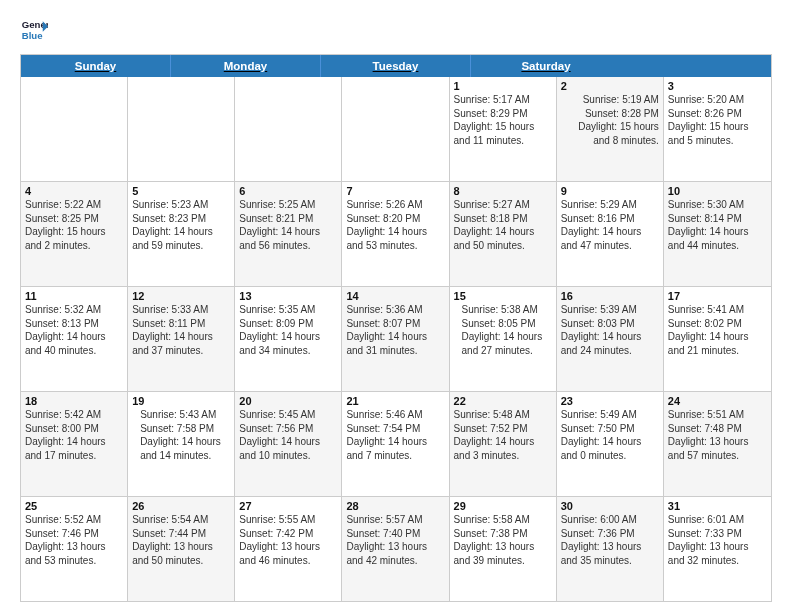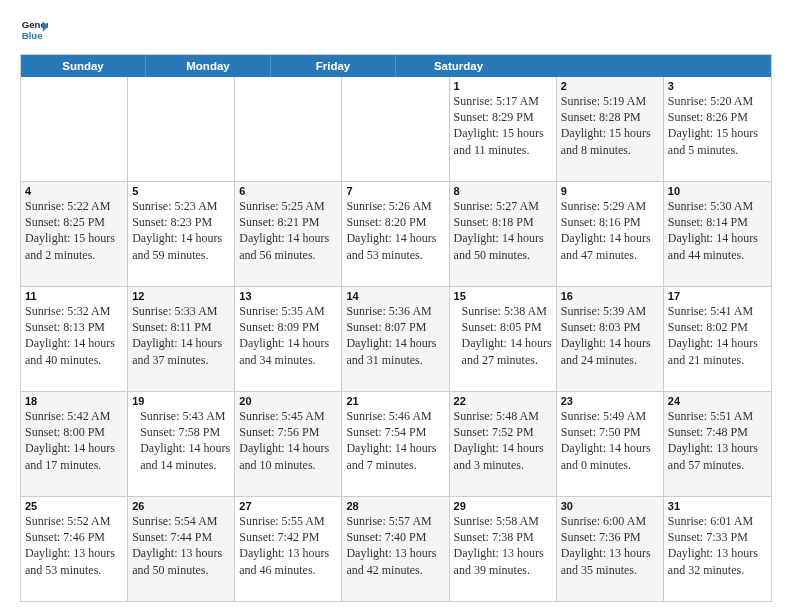--- a/index.html
+++ b/index.html
@@ -47,22 +47,23 @@
       font-weight: normal;
     }
     .calendar {
       flex: 1;
       display: flex;
       flex-direction: column;
       border: 1px solid #ccc;
     }
     .cal-header {
       display: grid;
-      grid-template-columns: repeat(6, 1fr);
+      grid-template-columns: repeat(5, 1fr);
       background: #2979b8;
+      text-decoration: underline;
     }
     .cal-header-cell {
       color: #fff;
       font-weight: bold;
       font-size: 11.5px;
       padding: 5px 4px;
       text-align: center;
       border-right: 1px solid #4a90d9;
     }
     .cal-header-cell:last-child { border-right: none; }
@@ -89,24 +90,23 @@
     .cal-cell:last-child { border-right: none; }
     .cal-cell.empty { background: #fff; }
     .cal-cell.shaded { background: #f5f5f5; }
     .day-num {
       font-size: 11px;
       font-weight: bold;
       margin-bottom: 1px;
       color: #111;
     }
     .day-info {
-      font-size: 12px;
+      font-size: 10px;
       color: #333;
       line-height: 1.35;
-      font-family: Liberation Serif, serif;
     }
   </style>
 </head>
 <body>
 
 <div class="page">
   <div class="header">
     <div class="logo">
       <svg class="logo-icon" viewBox="0 0 32 32">
         <rect x="0" y="0" width="32" height="32" fill="#fff"></rect>
@@ -122,39 +122,39 @@
     <div class="title-block">
       <div class="month-title"></div>
       <div class="subtitle"></div>
     </div>
   </div>
 
   <div class="calendar">
     <div class="cal-header">
     <div class="cal-header-cell">Sunday</div>
         <div class="cal-header-cell">Monday</div>
-        <div class="cal-header-cell">Friday</div>
+        <div class="cal-header-cell">Tuesday</div>
         <div class="cal-header-cell">Saturday</div>
       </div>
     <div class="cal-body">
     <div class="cal-row">
           <div class="cal-cell empty"></div>
           <div class="cal-cell empty"></div>
           <div class="cal-cell empty"></div>
           <div class="cal-cell empty"></div>
           <div class="cal-cell empty">
             <div class="day-num">1</div>
             <div class="day-info" style="white-space: pre-line;">Sunrise: 5:17 AM
 Sunset: 8:29 PM
 Daylight: 15 hours
 and 11 minutes.</div>
           </div>
           <div class="cal-cell shaded">
             <div class="day-num">2</div>
-            <div class="day-info" style="white-space: pre-line;">Sunrise: 5:19 AM
+            <div class="day-info" style="white-space: pre-line; text-align: right;">Sunrise: 5:19 AM
 Sunset: 8:28 PM
 Daylight: 15 hours
 and 8 minutes.</div>
           </div>
           <div class="cal-cell empty">
             <div class="day-num">3</div>
             <div class="day-info" style="white-space: pre-line;">Sunrise: 5:20 AM
 Sunset: 8:26 PM
 Daylight: 15 hours
 and 5 minutes.</div>

